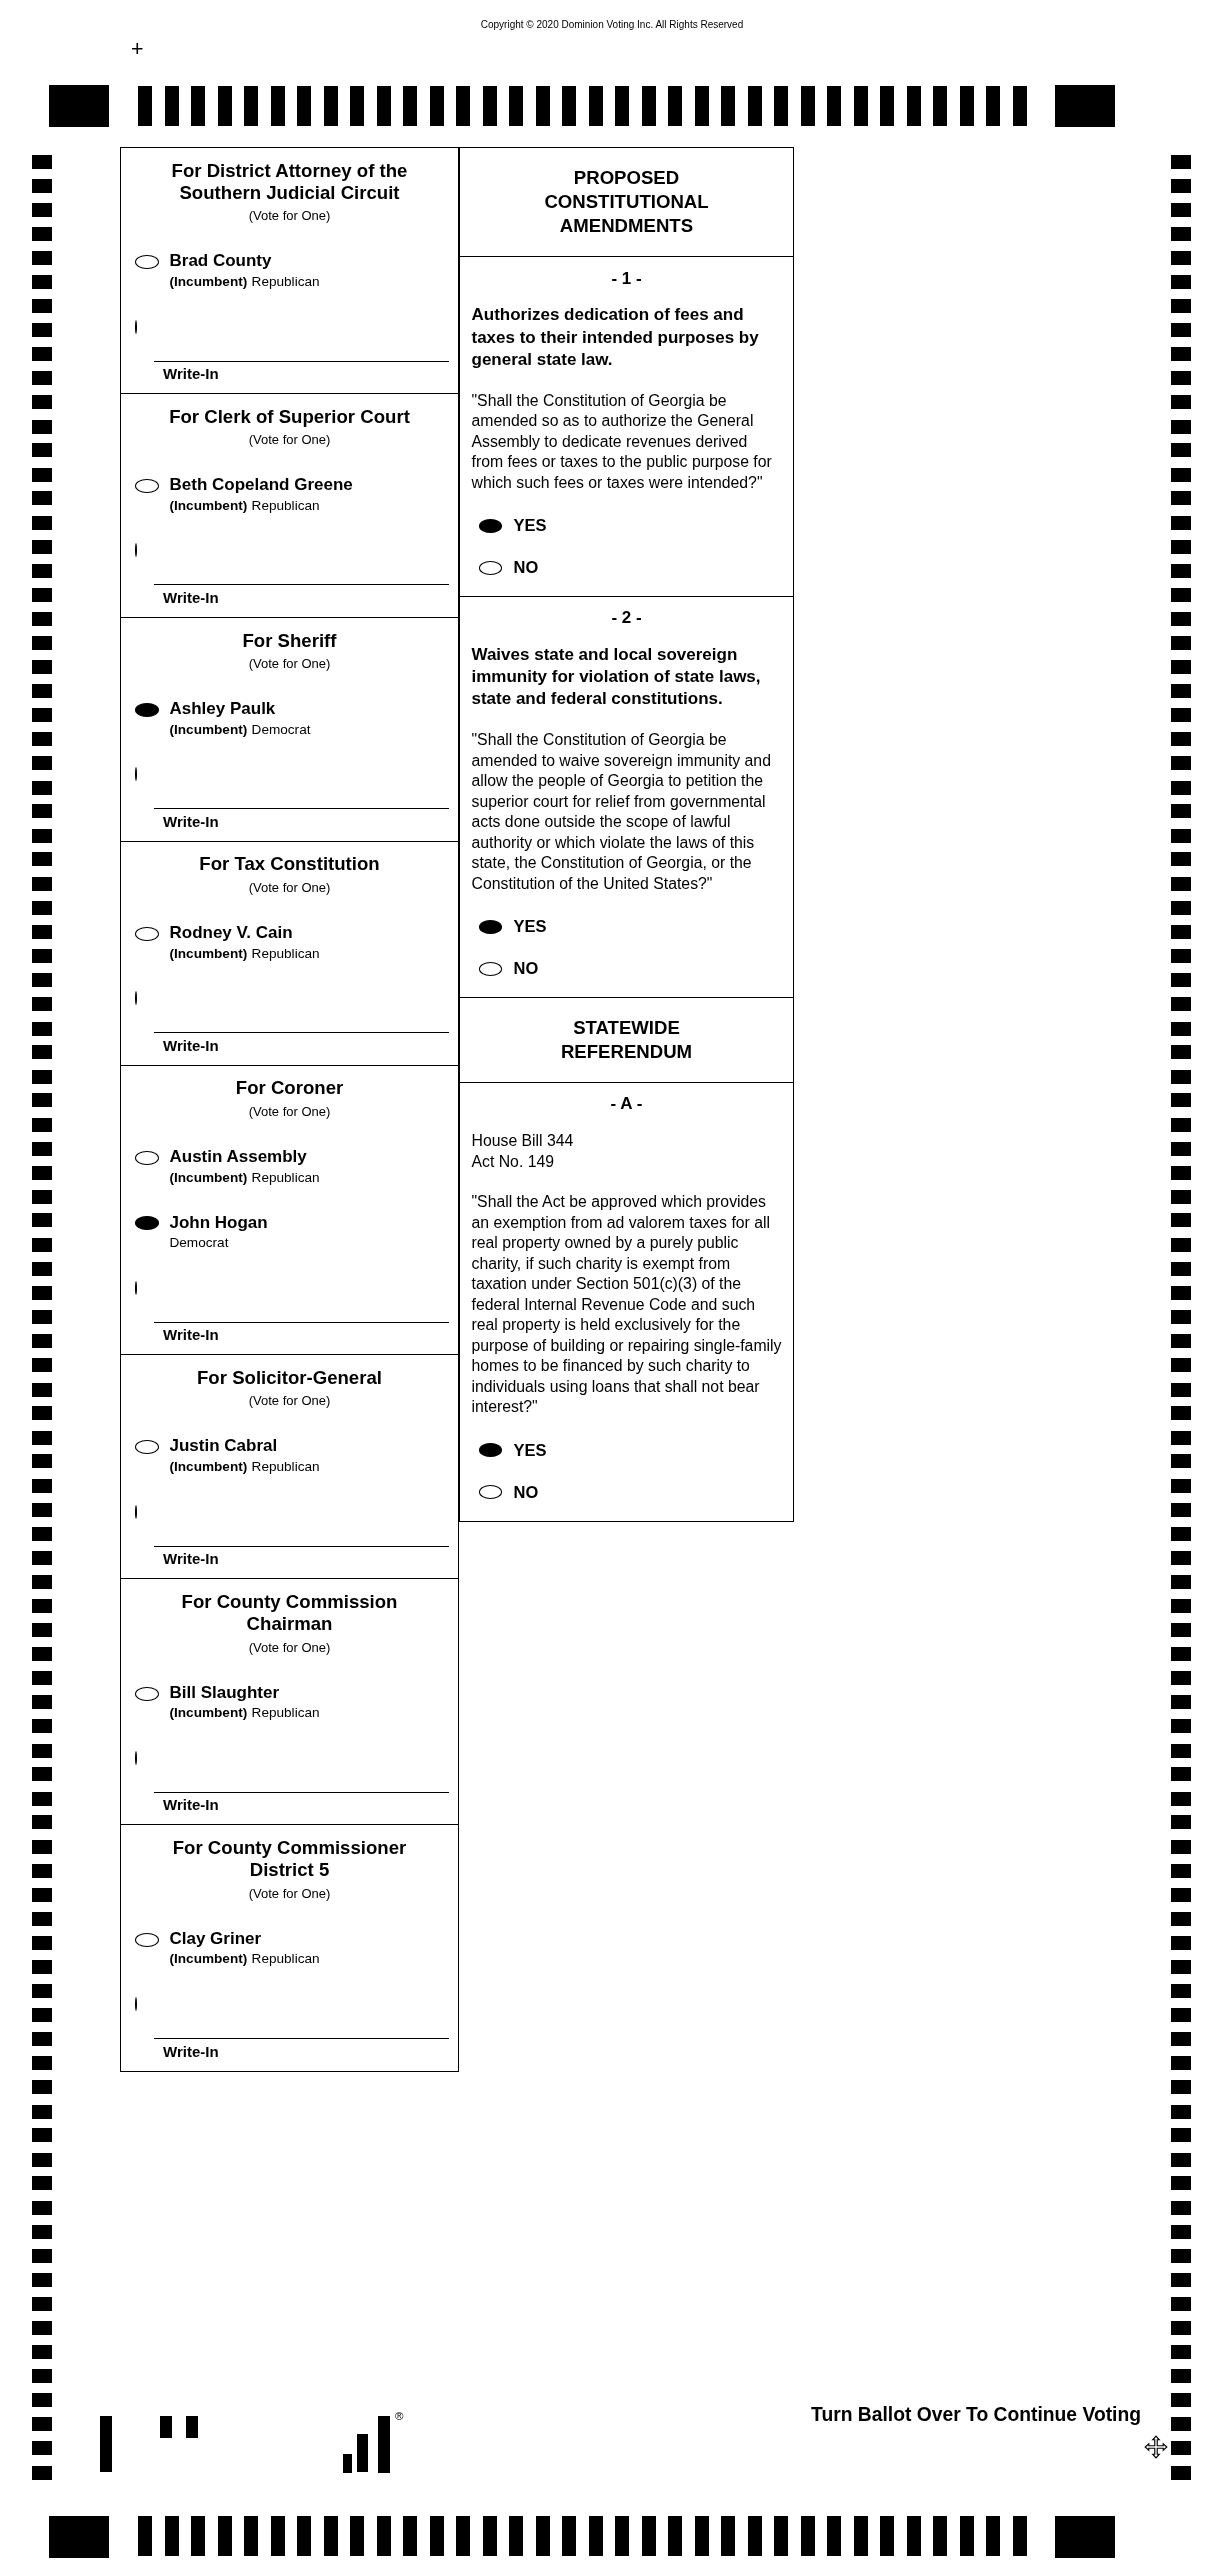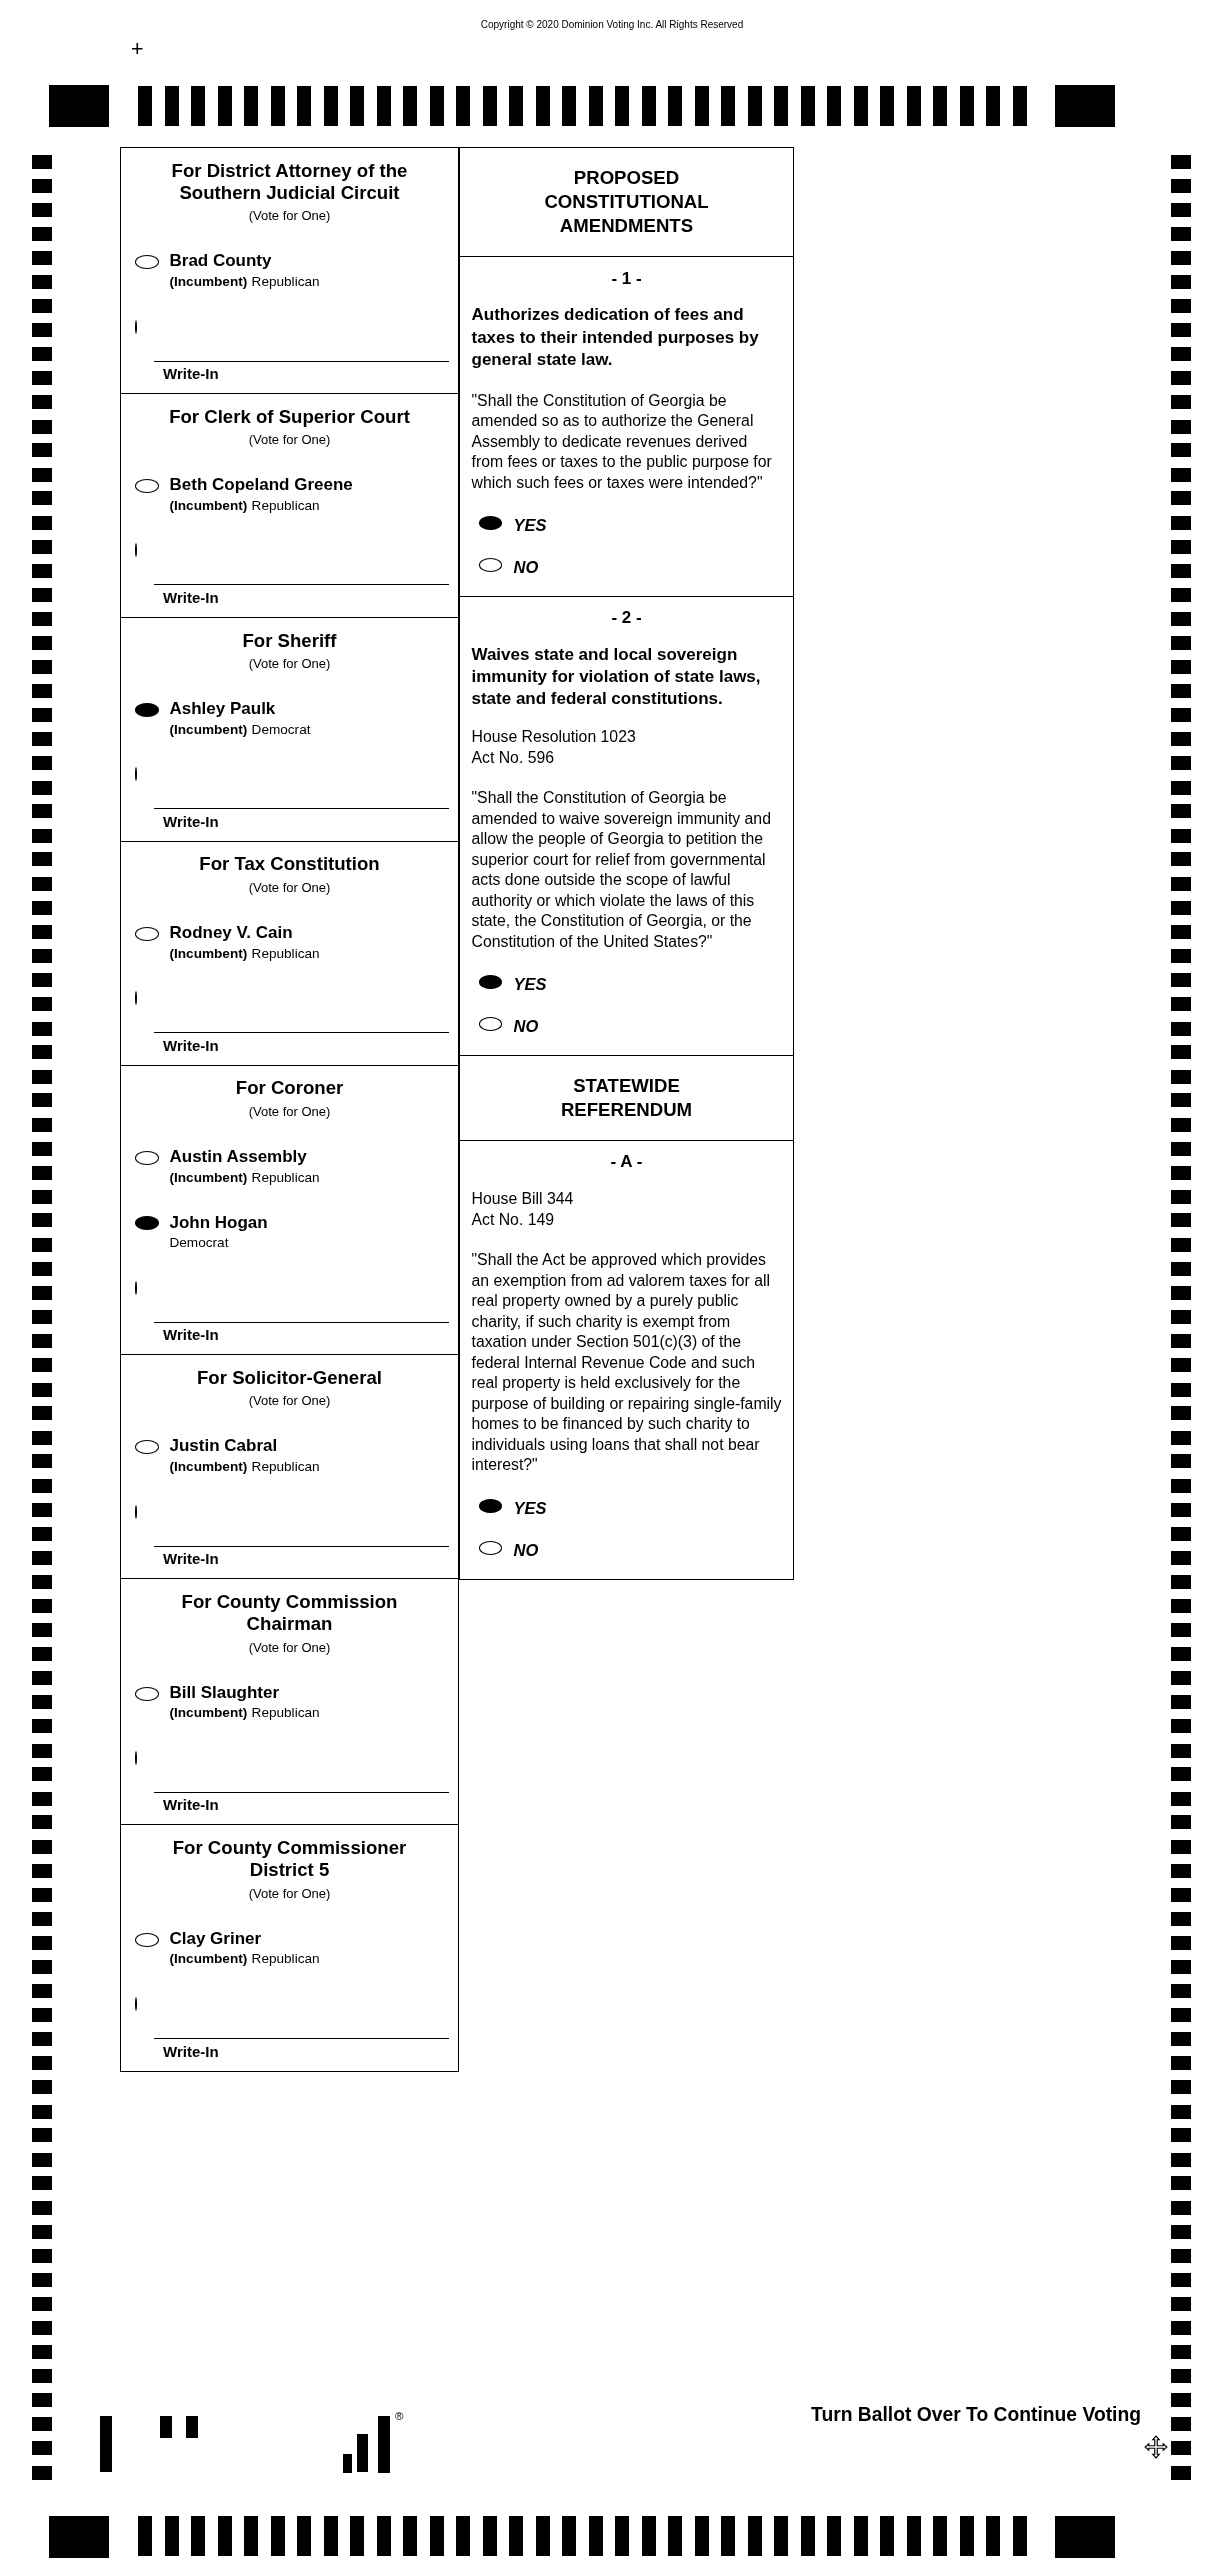--- a/index.html
+++ b/index.html
@@ -37,21 +37,21 @@
   .writein-label { font-size:15px; font-weight:bold; margin:3.6px 0 11.5px 42px; }
 
   
   .col-header { font-size:18.6px; font-weight:bold; text-align:center; line-height:1.3; padding:18px 7.2px; }
   .measure { padding-bottom:18.6px; }
   .measure-number { font-size:17px; font-weight:bold; text-align:center; margin:11.5px 0 15.8px; }
   .measure-summary { font-size:17px; font-weight:bold; line-height:1.3; padding:0 11.5px; }
   .measure-refs { font-size:15.8px; line-height:1.3; padding:0 11.5px; margin-top:17px; }
   .measure-question { font-size:15.8px; line-height:1.3; padding:0 11.5px; margin-top:20px; }
   .measure-choices { padding:0 18.6px; margin-top:13px; }
-  .choice-row { margin-top:23px; display:flex; gap:11.5px;font-style:italic; }
+  .choice-row { margin-top:23px; display:flex; align-items:center; gap:11.5px; }
   .choice-row .oval { margin-top:0; }
   .choice-label { font-size:16.5px; font-weight:bold; }
 </style>
 </head>
 <body>
 
 <div class="page">
 
   <div class="copyright">Copyright © 2020 Dominion Voting Inc. All Rights Reserved</div>
   <div class="plus-mark">+</div>
@@ -261,24 +261,20 @@
   <div class="choice-row">
     <span class="oval"></span>
     <span class="choice-label">NO</span>
   </div>
 </div>
   </section>
 
   <section class="measure">
     <div class="measure-number">- 2 -</div>
     <div class="measure-summary">Waives state and local sovereign immunity for violation of state laws, state and federal constitutions.</div>
-    <div class="measure-refs">
-          <div>House Resolution 1023</div>
-          <div>Act No. 596</div>
-        </div>
     <div class="measure-question">"Shall the Constitution of Georgia be amended to waive sovereign immunity and allow the people of Georgia to petition the superior court for relief from governmental acts done outside the scope of lawful authority or which violate the laws of this state, the Constitution of Georgia, or the Constitution of the United States?"</div>
     <div class="measure-choices">
   <div class="choice-row">
     <span class="oval filled"></span>
     <span class="choice-label">YES</span>
   </div>
 
   <div class="choice-row">
     <span class="oval"></span>
     <span class="choice-label">NO</span>

